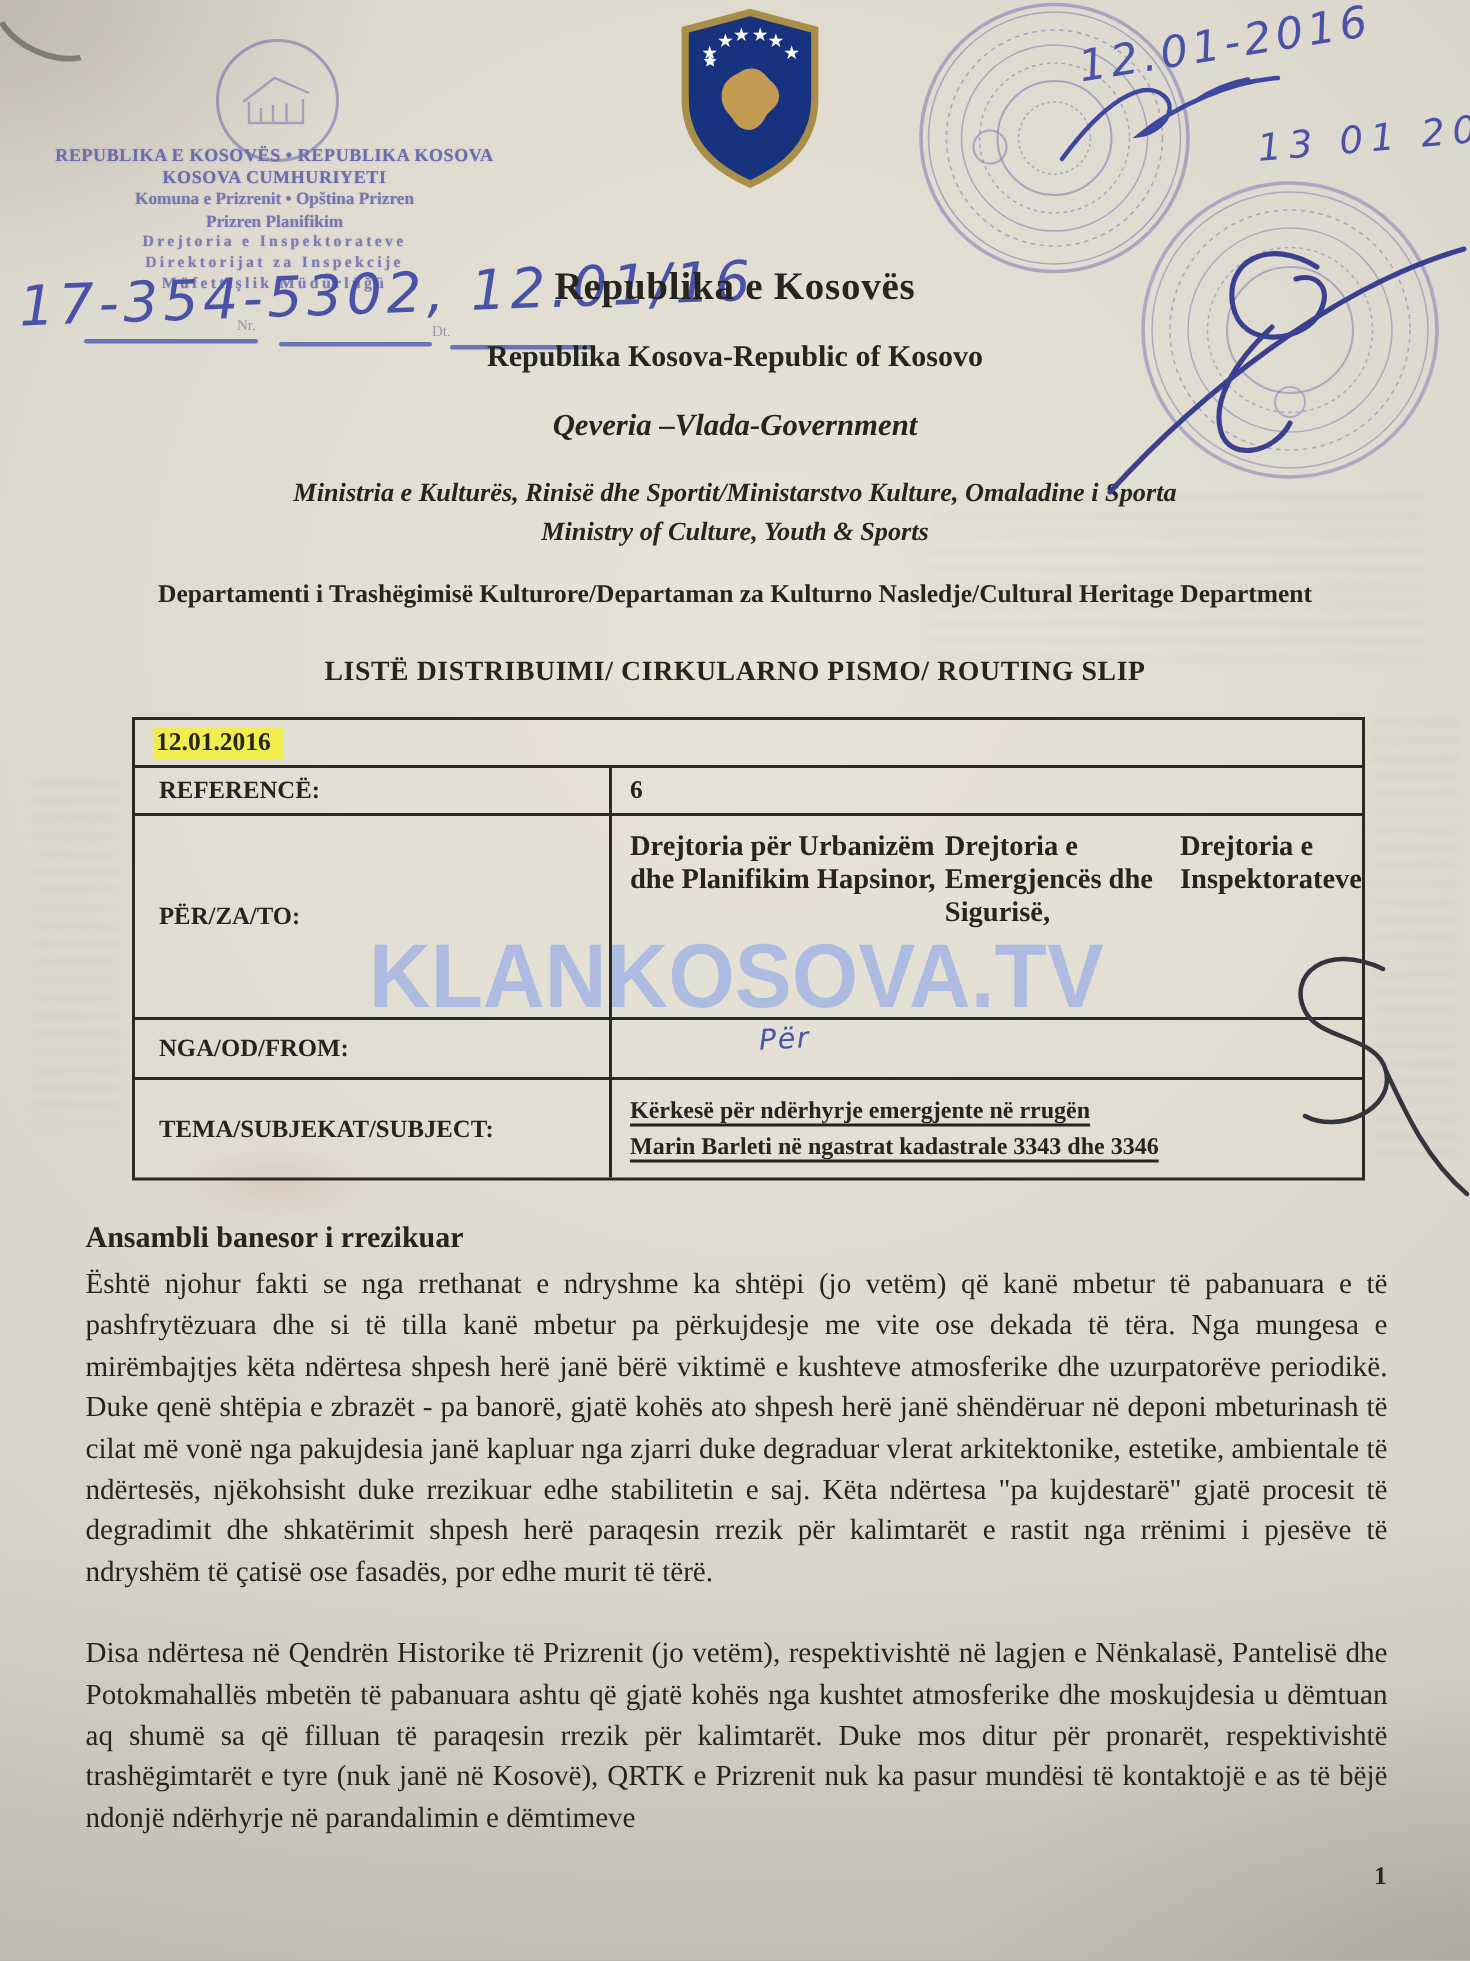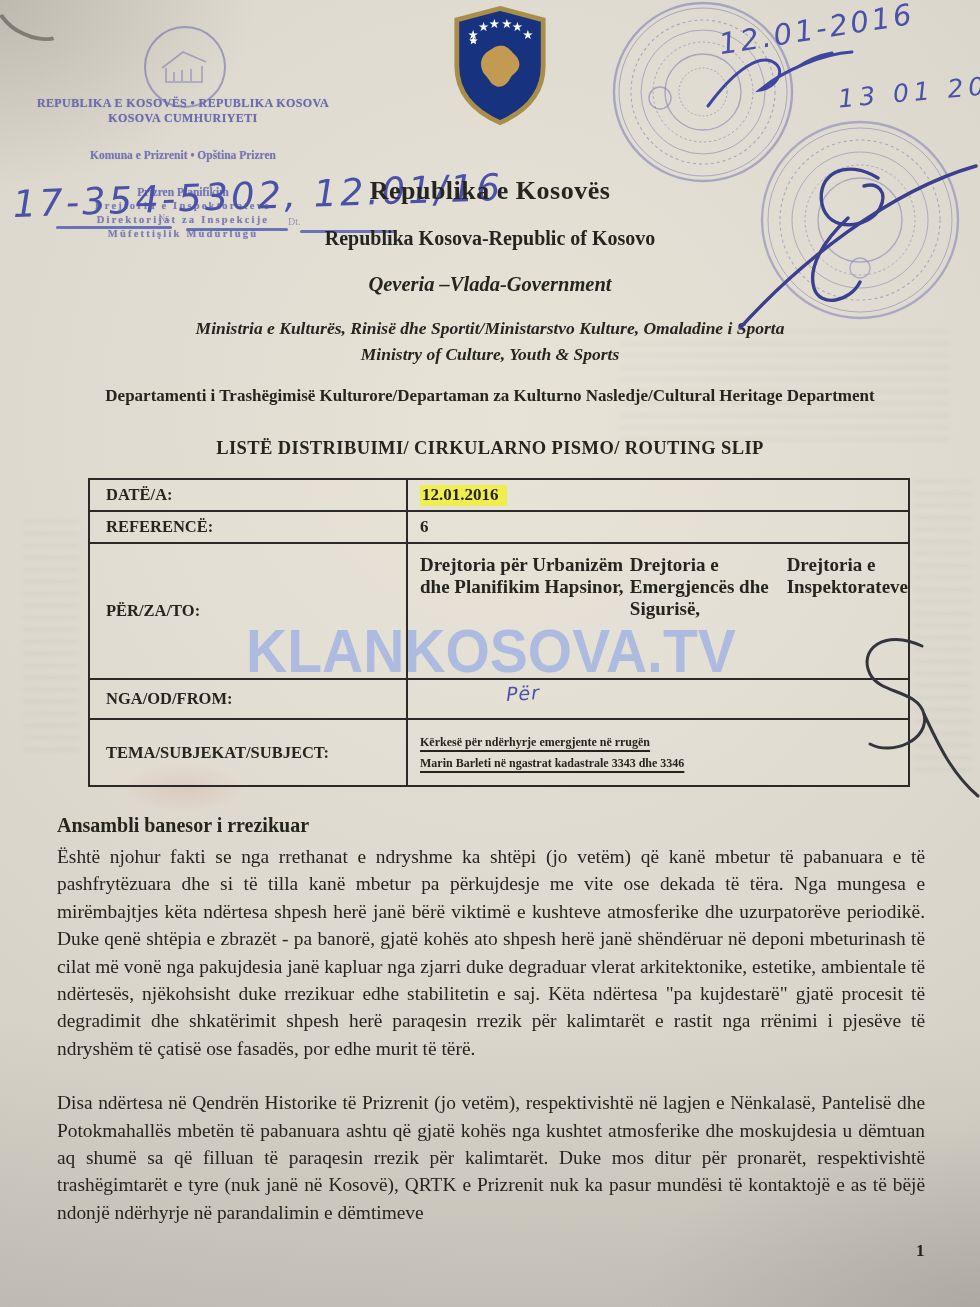--- a/index.html
+++ b/index.html
@@ -11,21 +11,21 @@
       linear-gradient(180deg, rgba(0,0,0,0) 78%, rgba(104,100,94,.16) 100%),
       radial-gradient(125% 95% at 52% 32%, #e7e3d7 0%, #ded9ce 42%, #d5d1c7 68%, #c8c4bb 100%);
   }
   .abs{position:absolute;}
   
   .emblem-circle{left:144px;top:26px;width:78px;height:78px;border:2px solid rgba(104,104,168,.55);
     border-radius:50%;}
   .muni-stamp{left:18px;top:96px;width:330px;text-align:center;color:#6b6bae;
     text-shadow:0 0 1px rgba(107,107,174,.55);}
   .ms-l1,.ms-l2{font-weight:bold;font-size:12px;letter-spacing:.4px;line-height:15px;}
-  .ms-l3,.ms-l4{font-size:11.5px;line-height:14.5px;font-weight:bold;opacity:.9;margin-top:22px;}
+  .ms-l3,.ms-l4{font-size:11.5px;line-height:14.5px;font-weight:bold;opacity:.9;}
   .ms-l5,.ms-l6,.ms-l7{font-size:10.5px;line-height:14px;letter-spacing:2.2px;font-weight:bold;opacity:.85;}
   
   .hand{color:#4a52a8;font-family:"DejaVu Sans", sans-serif;font-style:italic;}
   .hand-ref{left:12px;top:183px;font-size:37px;letter-spacing:3px;transform:rotate(-2deg);
     transform-origin:left top;white-space:nowrap;}
   .u-line{height:3px;background:#5560b0;opacity:.85;border-radius:2px;}
   .nr-dt{font-size:10px;color:rgba(90,90,150,.55);font-style:normal;font-family:"Liberation Serif",serif;}
   .hand-date1{left:718px;top:12px;font-size:29px;letter-spacing:3px;transform:rotate(-9deg);white-space:nowrap;}
   .hand-date2{left:838px;top:76px;font-size:25px;letter-spacing:5px;transform:rotate(-5deg);white-space:nowrap;}
   .hand-per{left:506px;top:682px;font-size:19px;letter-spacing:1px;transform:rotate(-3deg);z-index:7;}
@@ -45,21 +45,21 @@
     font-weight:bold;font-size:16.5px;display:flex;align-items:center;}
   .tval{flex:1;box-sizing:border-box;padding-left:12px;display:flex;align-items:center;font-size:17px;}
   .r1{height:30px;} .r2{height:30px;} .r3{height:134px;} .r4{height:38px;} .r5{height:65px;}
   .hl{background:#f0ee4e;font-weight:bold;padding:0 8px 1px 2px;}
   .tv-bold{font-weight:bold;}
   .to-col{flex-direction:row;align-items:flex-start;justify-content:flex-start;
     padding-top:10px;row-gap:23px;font-weight:bold;font-size:19px;}
   .from-val{font-size:19px;}
   .from-name{font-weight:bold;}
   .subj-col{flex-direction:column;align-items:flex-start;justify-content:center;
-    row-gap:6px;font-weight:bold;font-size:12px;}
+    row-gap:6px;font-weight:bold;font-size:16px;}
   .subj-col span{text-decoration:underline;text-underline-offset:4px;text-decoration-thickness:2px;}
   
   .watermark{left:246px;top:618px;font-family:"Liberation Sans",sans-serif;font-weight:800;
     font-size:57px;letter-spacing:0px;color:#8ea5e8;opacity:.62;z-index:5;transform:scaleY(1.06);white-space:nowrap;}
   .svgabs{pointer-events:none;}
   .stamp{opacity:.78;}
   
   .bodytext{left:57px;top:814px;width:868px;z-index:2;}
   .b-head{font-size:20px;font-weight:bold;margin:0 0 6px 0;}
   .bodytext p{margin:0 0 27px 0;font-size:19.4px;line-height:27.4px;text-align:justify;hyphens:none;}
@@ -180,21 +180,20 @@
   <div class="abs ctr h3">Qeveria –Vlada-Government</div>
   <div class="abs ctr mins">
     <div>Ministria e Kulturës, Rinisë dhe Sportit/Ministarstvo Kulture, Omaladine i Sporta</div>
     <div>Ministry of Culture, Youth &amp; Sports</div>
   </div>
   <div class="abs ctr doctitle">LISTË DISTRIBUIMI/ CIRKULARNO PISMO/ ROUTING SLIP</div>
   <div class="abs dept">Departamenti i Trashëgimisë Kulturore/Departaman za Kulturno Nasledje/Cultural Heritage Department</div>
 
   <div class="abs rtable">
     <div class="trow r1">
-      <div class="tlabel">DATË/A:</div>
       <div class="tval">
           <span class="hl">12.01.2016</span>
         </div>
     </div>
     <div class="trow r2">
       <div class="tlabel">REFERENCË:</div>
       <div class="tval tv-bold">6</div>
     </div>
     <div class="trow r3">
       <div class="tlabel">PËR/ZA/TO:</div>

